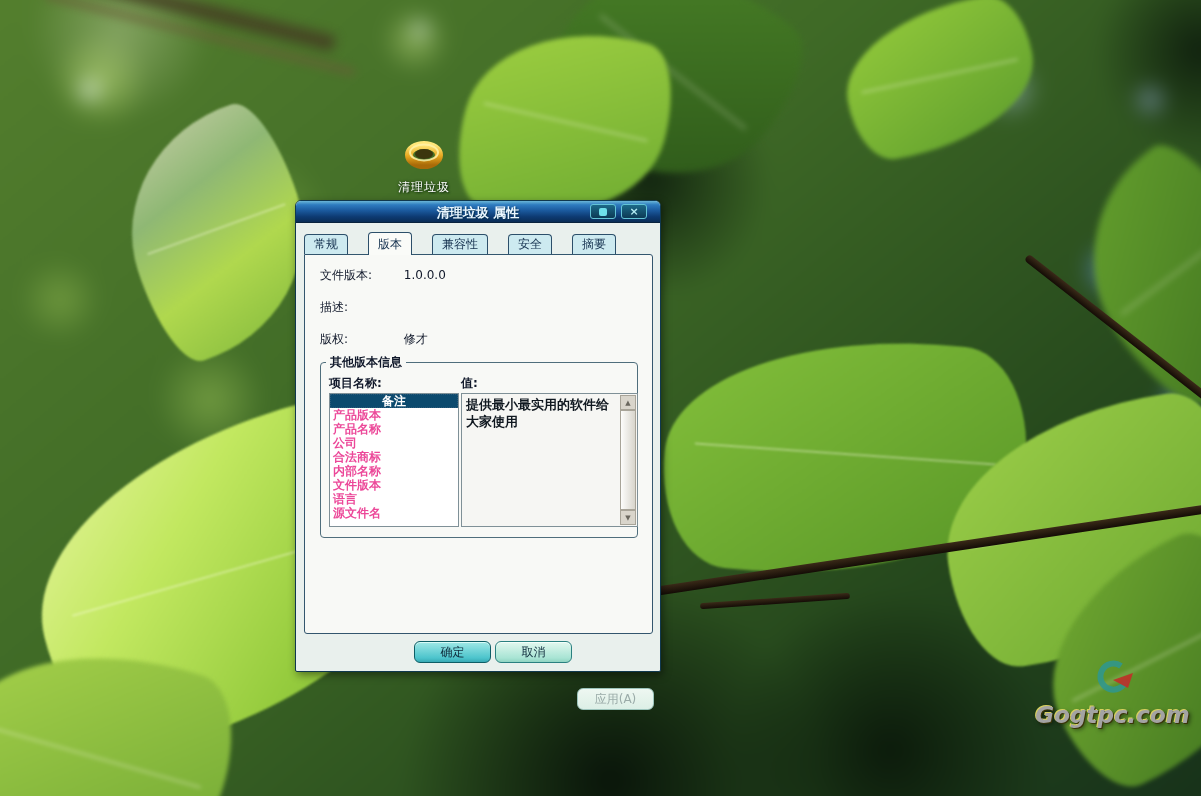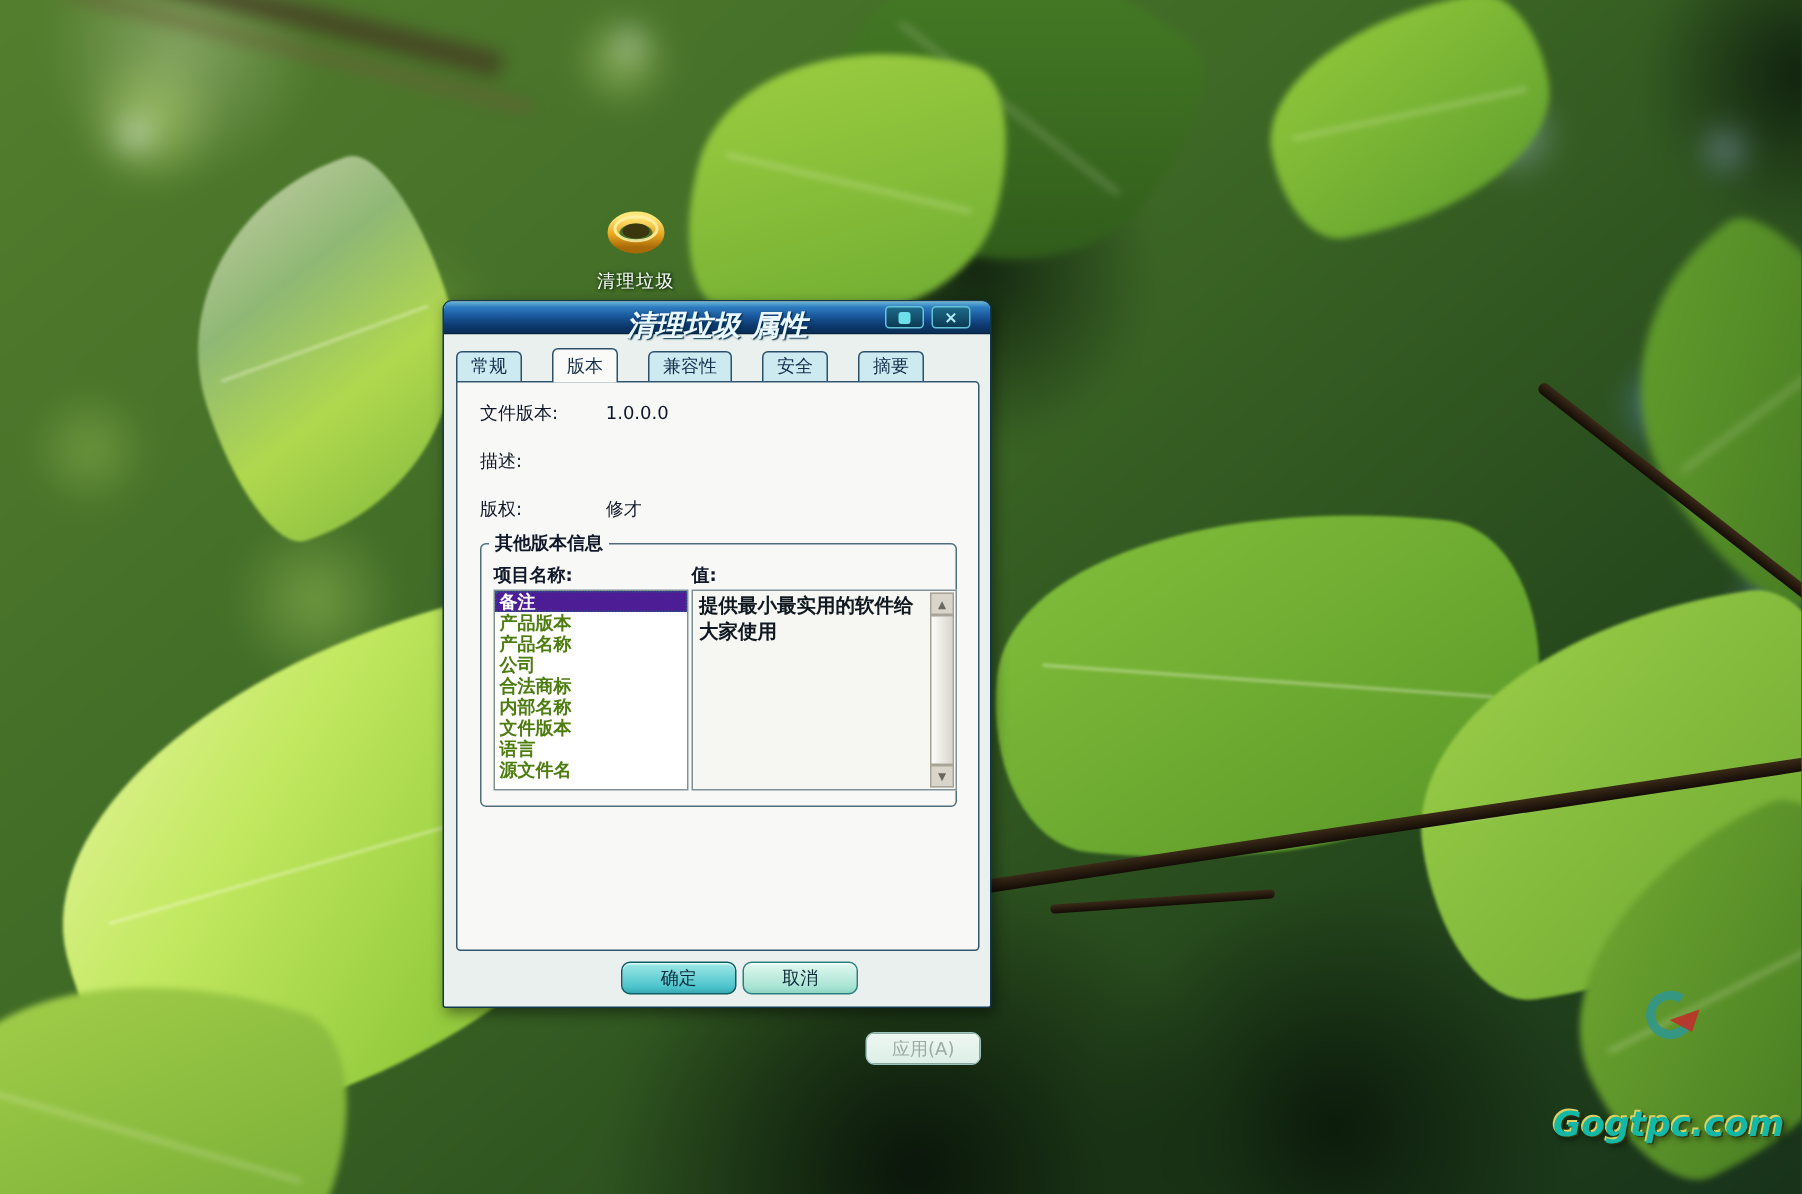--- a/index.html
+++ b/index.html
@@ -71,21 +71,21 @@
 
   
   .dialog { position:absolute; left:295px; top:200px; width:366px; height:472px;
             background:#e9f0ed; border:1px solid #10384e; border-radius:6px 6px 2px 2px;
             box-shadow:2px 3px 9px rgba(0,0,0,0.45); }
   .titlebar { position:absolute; left:0; top:0; right:0; height:22px;
       border-radius:5px 5px 0 0;
       background:linear-gradient(to bottom,#6ab6d8 0%,#2e7cc0 18%,#1b5a9e 45%,#0d3a72 75%,#0a2d55 100%);
       border-bottom:1px solid #09233e; }
   .titlebar .title { position:absolute; left:0; right:0; top:3px; text-align:center;
-      font-size:19px; font-weight:bold; color:#eaf7ff; text-shadow:1px 1px 1px #06304e;font-style:italic; }
+      font-size:13px; font-weight:bold; color:#eaf7ff; text-shadow:1px 1px 1px #06304e; }
   .tb-btn { position:absolute; top:3px; width:26px; height:15px; border:1px solid #63c4d6;
       border-radius:3px; background:linear-gradient(#1c6a88,#0c3a55);
       display:flex; align-items:center; justify-content:center; cursor:pointer; }
   .tb-help { right:44px; }
   .tb-close { right:13px; }
   .help-glyph { width:8px; height:8px; background:#6ee0ea; border-radius:2px; display:block; }
   .close-glyph { font-size:11px; font-weight:bold; color:#b4ecf4; line-height:1; }
 
   .tabs { position:absolute; left:8px; top:31px; display:flex; align-items:flex-end; gap:20px; z-index:3; }
   .tab { height:20px; padding:0 9px; display:flex; align-items:center;
@@ -102,22 +102,22 @@
 
   .groupbox { position:absolute; left:15px; top:99px; width:318px; height:184px;
       border:1px solid #4f6e7c; border-radius:4px;font-weight:bold; }
   .groupbox legend { margin-left:5px; padding:0 4px; font-size:12px; color:#10182a; }
   .col-label { position:absolute; font-size:12px; color:#10182a; top:4px; }
   .col-label.items { left:8px; }
   .col-label.value { left:140px; }
 
   .listbox { position:absolute; left:8px; top:22px; width:130px; height:134px;
       background:#ffffff; border:1px solid #7f9097; overflow:hidden; cursor:default; }
-  .list-item { font-size:12px; line-height:14px; padding:0 3px; color:#4d7c0f; white-space:nowrap; }
-  .list-item.selected { background:#4c1d95; color:#ffffff; outline:1px dotted #2a5a7a; outline-offset:-1px; }
+  .list-item { font-size:12px; line-height:14px; padding:0 3px; color:#ec4899; white-space:nowrap; }
+  .list-item.selected { background:#0c4a6e; color:#ffffff; outline:1px dotted #2a5a7a; outline-offset:-1px;text-align:center; }
 
   .valuebox { position:absolute; left:140px; top:22px; width:177px; height:134px;
       background:#f6f6f3; border:1px solid #7f9097; }
   .value-text { position:absolute; left:2px; top:1px; right:20px; font-size:13px;
       line-height:17px; color:#101820; padding:1px 2px; word-break:break-all; }
   .vscroll { position:absolute; top:1px; right:1px; bottom:1px; width:16px; background:#ece9e2; }
   .sb-btn { position:absolute; left:0; width:16px; height:15px; background:#d9d5cb;
       border:1px solid #a8a498; font-size:7px; color:#6a675e; display:flex;
       align-items:center; justify-content:center; cursor:pointer; }
   .sb-up { top:0; } .sb-down { bottom:0; }
@@ -128,22 +128,22 @@
       font-size:12px; color:#0e2c3c; font-family:inherit; cursor:pointer; }
   .btn-ok { left:118px; background:linear-gradient(#9fe8e6,#4cc4cc 80%,#38aab4);
       border:1px solid #0e5e66; box-shadow:inset 0 1px 0 #d8fbf8; }
   .btn-cancel { left:199px; background:linear-gradient(#e2f8ef,#a8e4d4 80%,#90d4c2);
       border:1px solid #2a8080; box-shadow:inset 0 1px 0 #f4fffa; }
   .btn-apply { left:281px; background:linear-gradient(#eef7f1,#dcefe6);
       border:1px solid #9cc4bc; color:#9aaba8; cursor:default;margin-top:47px; }
 
   
   .watermark { position:absolute; left:1030px; top:658px; width:165px; text-align:center; }
-  .wm-text { font-size:23px; font-weight:bold; font-style:italic; color:#14b8a6; letter-spacing:0;
-      text-shadow:1px 1px 0 #3a3508, -1px -1px 0 #d8d060, 2px 2px 4px rgba(0,0,0,0.55);margin-top:35px; }
+  .wm-text { font-size:23px; font-weight:bold; font-style:italic; color:#a3a3a3; letter-spacing:0;
+      text-shadow:1px 1px 0 #3a3508, -1px -1px 0 #d8d060, 2px 2px 4px rgba(0,0,0,0.55); }
 </style>
 </head>
 <body>
 
 <div class="desktop-bg">
   <div class="bokeh"></div>
   <div class="branch br4"></div>
   <div class="branch br5"></div>
   <div class="leaf leafJ"></div>
   <div class="leaf leafA"></div>

